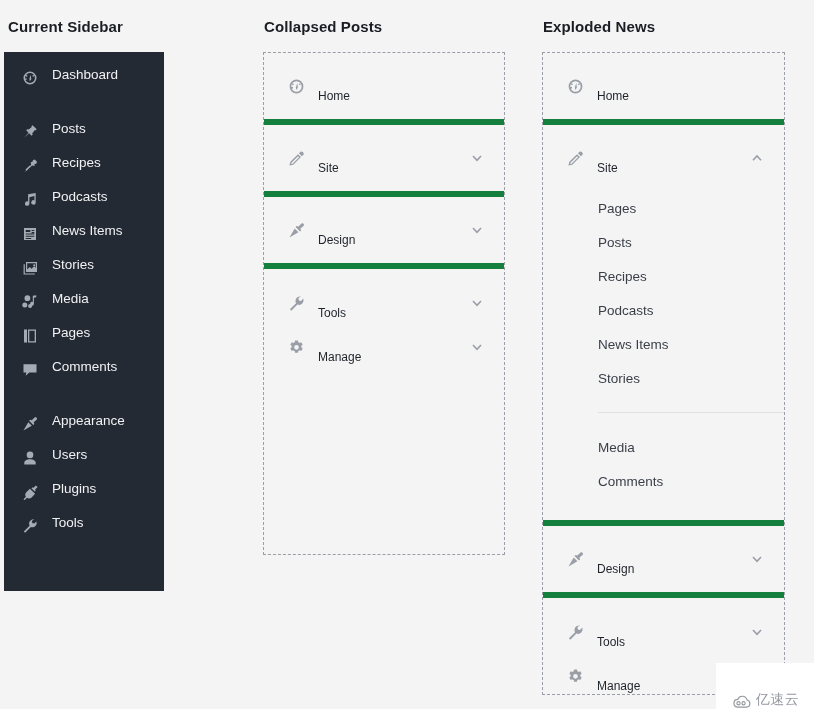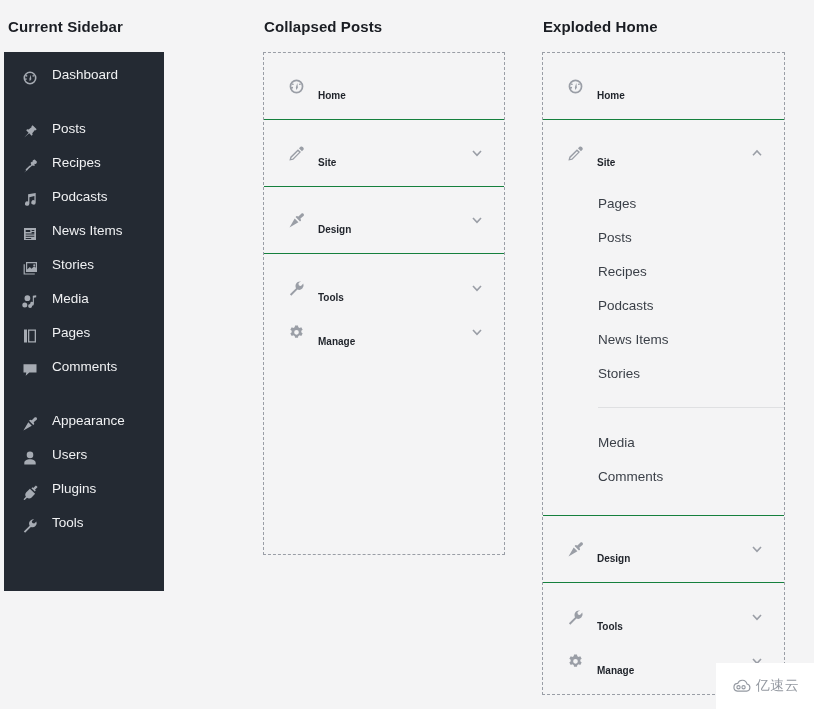--- a/index.html
+++ b/index.html
@@ -55,39 +55,39 @@
   
   .panel {
     position: absolute;
     border: 1px dashed #9a9ea6;
     background: #f4f4f5;
   }
   #panel-collapsed { left: 263px; top: 52px; width: 242px; height: 503px; }
   #panel-exploded  { left: 542px; top: 52px; width: 243px; height: 643px; }
 
   .section { position: relative; }
-  .section + .section { border-top: 1px solid #15803d; }
+  .section + .section { border-top: 6px solid #15803d; }
 
   .row {
     display: flex;
     align-items: center;
     height: 66px;
     padding: 0 20px 0 22px;
     cursor: pointer;
   }
   .row .row-ico {
     width: 20px; height: 20px;
     margin-right: 12px;
     flex: 0 0 20px;
     display: flex; align-items: center; justify-content: center;
   }
   .row .row-ico svg { width: 17px; height: 17px; fill: #9a9ea6; display:block; }
   .row-label {
-    font-size: 10px;
-    font-weight: bold;
+    font-size: 12px;
+    font-weight: normal;
     color: #1f232a;
     flex: 1 1 auto;
     line-height: 1;
     margin-top: 20px;
   }
   .chev { width: 14px; height: 14px; flex: 0 0 14px; }
   .chev svg { width: 14px; height: 14px; stroke: #9a9ea6; fill: none; stroke-width: 1.6; display:block; }
 
   
   .section.grouped .row { height: 44px; }
@@ -110,39 +110,39 @@
     background: #dfe0e2;
     margin: 17px 0 17px 55px;
   }
 
   
   .watermark {
     position: absolute;
     right: 0; bottom: 0;
     width: 98px; height: 46px;
     background: #ffffff;
-    display: flex; align-items: center; justify-content: center;
+    display: flex; align-items: flex-end; justify-content: center;
     gap: 3px;
   }
   .watermark .wm-logo svg { width: 22px; height: 14px; display: block; }
   .watermark .wm-text {
     font-size: 14px;
     color: #9499a1;
     font-family: "DejaVu Sans", sans-serif;
     letter-spacing: .5px;
   }
 </style>
 </head>
 <body>
 
 <div class="stage">
 
   <div class="col-head" id="head-current">Current Sidebar</div>
   <div class="col-head" id="head-collapsed">Collapsed Posts</div>
-  <div class="col-head" id="head-exploded">Exploded Home</div>
+  <div class="col-head" id="head-exploded">Exploded News</div>
 
   <div class="sidebar" id="sidebar">
       <div class="sb-item">
         <span class="sb-ico">
           <svg viewBox="0 0 16 16">
             <path d="M8 1.5A6.5 6.5 0 0 0 1.5 8 6.5 6.5 0 0 0 8 14.5 6.5 6.5 0 0 0 14.5 8 6.5 6.5 0 0 0 8 1.5zm0 1.6a4.9 4.9 0 0 1 4.9 4.9A4.9 4.9 0 0 1 8 12.9 4.9 4.9 0 0 1 3.1 8 4.9 4.9 0 0 1 8 3.1zM4.6 5.1a.8.8 0 1 0 0 1.6.8.8 0 0 0 0-1.6zm6.6 0a.8.8 0 1 0 0 1.6.8.8 0 0 0 0-1.6zM4 8.3a.8.8 0 1 0 0 1.6.8.8 0 0 0 0-1.6zm4.8-3.6-1.4 4 .3 2.6 1.6-2.1z"></path>
           </svg>
         </span>
         <span class="sb-label">Dashboard</span>
       </div>

